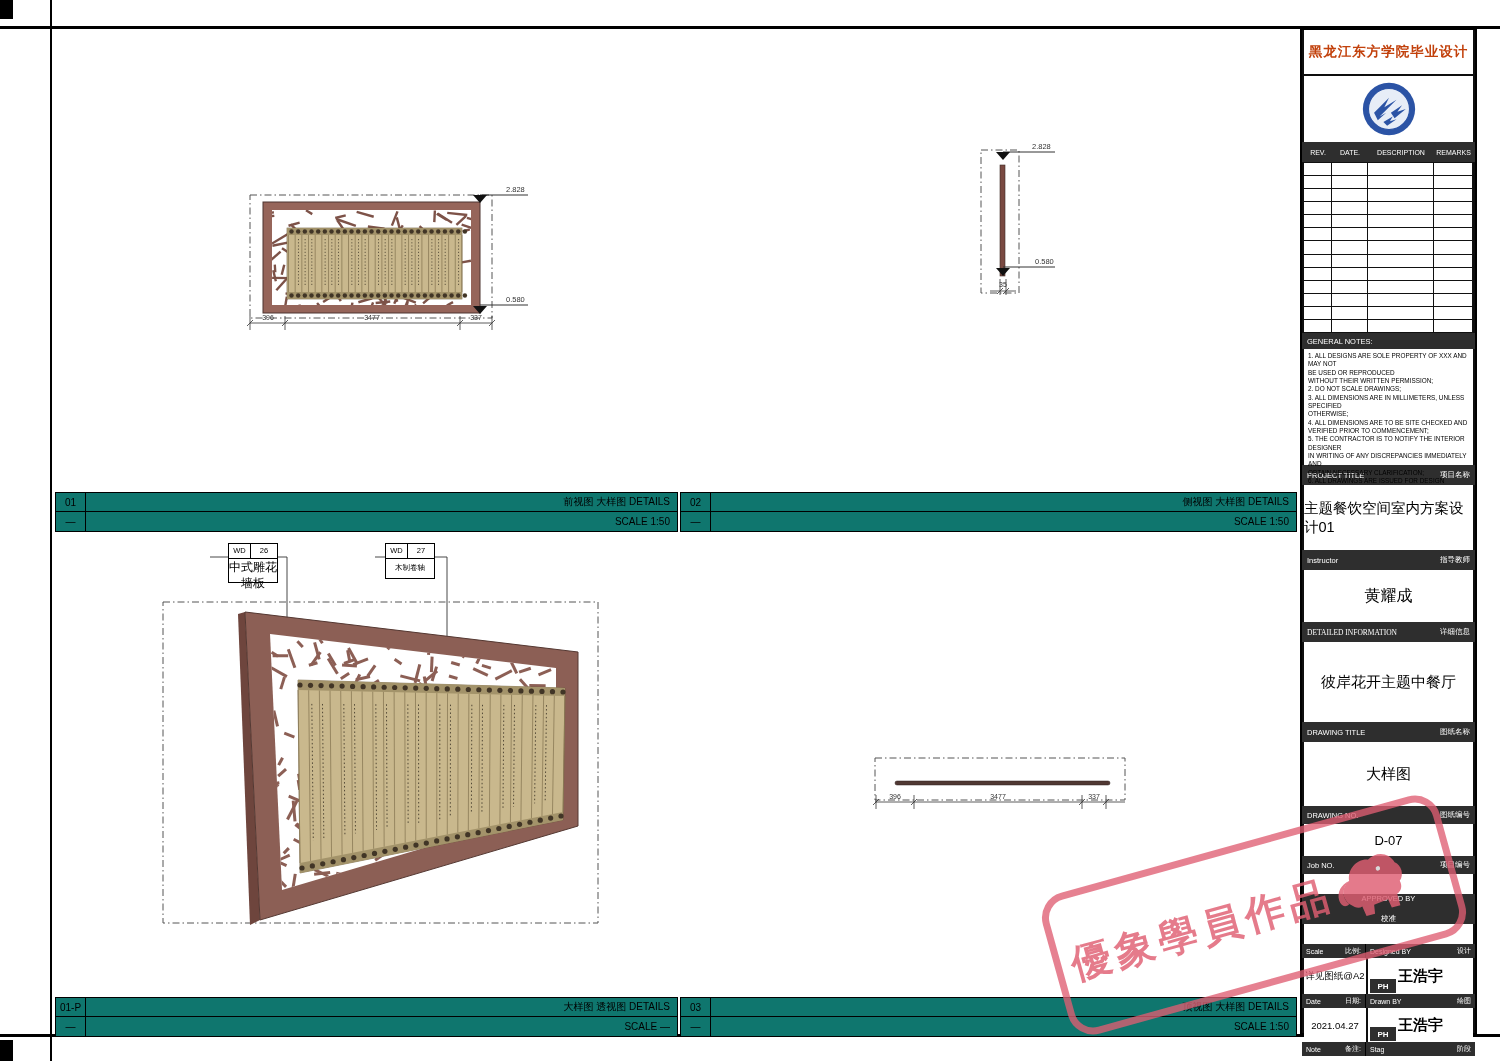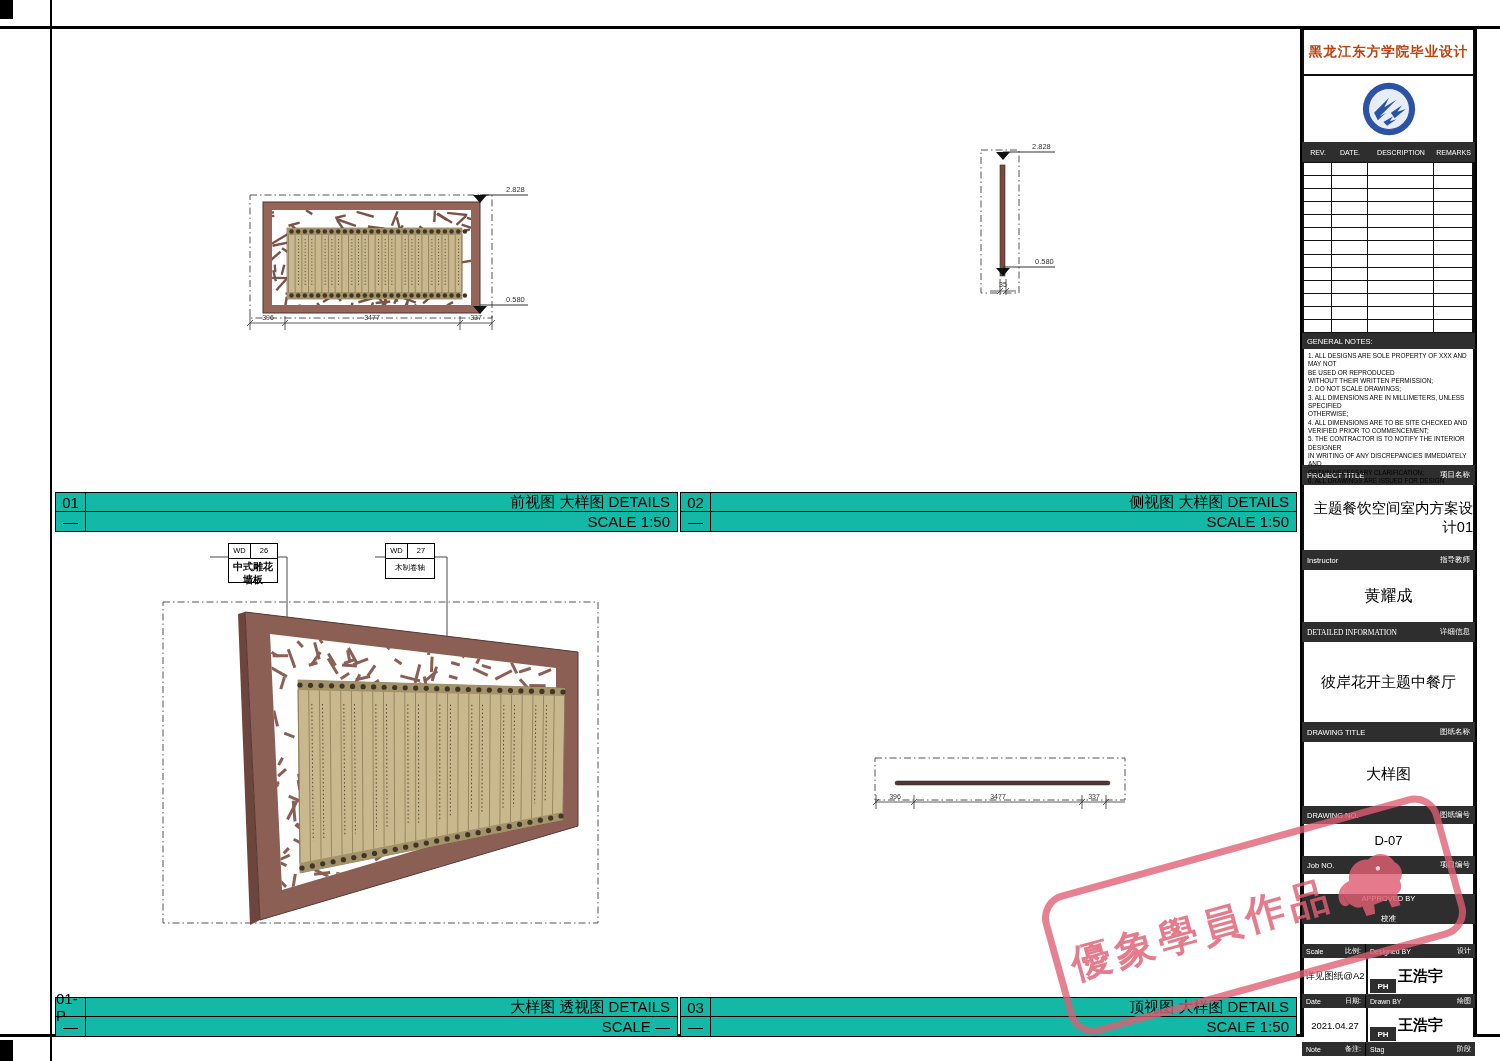--- a/index.html
+++ b/index.html
@@ -4,21 +4,21 @@
 <style>
   html,body{margin:0;padding:0;background:#fff;}
   .sheet{position:relative;width:1500px;height:1061px;background:#fff;overflow:hidden;
          font-family:"Liberation Sans",sans-serif;color:#000;}
   .abs{position:absolute;}
   .hline{position:absolute;background:#000;}
   .vline{position:absolute;background:#000;}
 
   
   .pbar{position:absolute;display:grid;grid-template-columns:30px 1fr;grid-template-rows:19px 19px;
-        border:1.5px solid #000;background:#14b8a6;font-size:15px;}
+        border:1.5px solid #000;background:#0f766e;font-size:10px;}
   .pbar .c{border-bottom:1px solid #000;display:flex;align-items:center;}
   .pbar .c.last{border-bottom:none;}
   .pbar .num{justify-content:center;border-right:1px solid #000;}
   .pbar .main{justify-content:flex-end;padding-right:7px;}
 
   
   .tb{position:absolute;left:1300px;top:28px;width:177px;height:1007px;background:#0e0e0e;
       border:2px solid #000;box-sizing:border-box;display:flex;flex-direction:column;}
   .tb-white{background:#fff;margin:0 2px;position:relative;}
   .tb-bar{background:#2e2e2e;color:#fff;font-size:7.5px;display:flex;justify-content:space-between;
@@ -26,21 +26,21 @@
   .tb-title{height:44px;display:flex;align-items:center;justify-content:center;flex:none;}
   .tb-title span{color:#c2410c;font-size:13.5px;font-weight:bold;letter-spacing:1px;}
   .tb-logo{height:66px;flex:none;display:flex;align-items:center;justify-content:center;}
   .rev-head{height:20px;display:grid;grid-template-columns:28px 36px 66px 1fr;align-items:center;
             background:#2e2e2e;color:#fff;font-size:7px;flex:none;padding:0 2px;}
   .rev-head div{text-align:center;}
   .rev-grid{height:170px;flex:none;display:grid;grid-template-columns:28px 36px 66px 1fr;
             grid-auto-rows:1fr;background:#fff;margin:0 2px;border-top:1px solid #111;}
   .rev-grid div{border-right:1px solid #111;border-bottom:1px solid #111;}
   .notes{height:110px;font-size:6.4px;line-height:1.3;padding:3px 4px;white-space:pre-line;flex:none;}
-  .bigval{display:flex;align-items:center;justify-content:center;flex:none;text-align:right;}
+  .bigval{display:flex;align-items:center;justify-content:center;flex:none;}
   .split-head{display:grid;grid-template-columns:64px 1fr;flex:none;}
   .split-head .cell{background:#2e2e2e;color:#fff;font-size:7px;display:flex;
                     justify-content:space-between;align-items:center;padding:0 4px;border-right:1px solid #000;}
   .split-val{display:grid;grid-template-columns:64px 1fr;flex:none;margin:0 2px;background:#fff;}
   .split-val .lv{display:flex;align-items:center;justify-content:center;font-size:9.5px;border-right:2px solid #0e0e0e;}
   .split-val .rv{position:relative;display:flex;align-items:center;justify-content:center;
                  font-size:15px;font-weight:bold;}
   .ph{position:absolute;left:2px;bottom:1px;width:26px;height:14px;background:#2e2e2e;color:#fff;
       font-size:8px;display:flex;align-items:center;justify-content:center;}
 
@@ -702,21 +702,21 @@
         <circle cx="413" cy="159" r="2.6" fill="#413526"></circle>
         <circle cx="411" cy="283" r="2.6" fill="#413526"></circle>
       </g>
   </svg>
 
   <div class="callout" style="left:228px;top:543px;width:48px;height:38px;">
     <div style="display:grid;grid-template-columns:22px 1fr;height:14px;border-bottom:1px solid #000;">
       <span style="border-right:1px solid #000;line-height:14px;">WD</span>
       <span style="line-height:14px;">26</span>
     </div>
-    <div style="font-size:10px;line-height:1.3;padding-top:1px;font-weight:bold;">中式雕花墙板</div>
+    <div style="font-size:12px;line-height:1.3;padding-top:1px;">中式雕花墙板</div>
   </div>
   <div class="callout" style="left:385px;top:543px;width:48px;height:34px;">
     <div style="display:grid;grid-template-columns:22px 1fr;height:14px;border-bottom:1px solid #000;">
       <span style="border-right:1px solid #000;line-height:14px;">WD</span>
       <span style="line-height:14px;">27</span>
     </div>
     <div style="font-size:7.5px;line-height:17px;">木制卷轴</div>
   </div>
 
   <div class="pbar" style="left:55px;top:492px;width:621px;">

